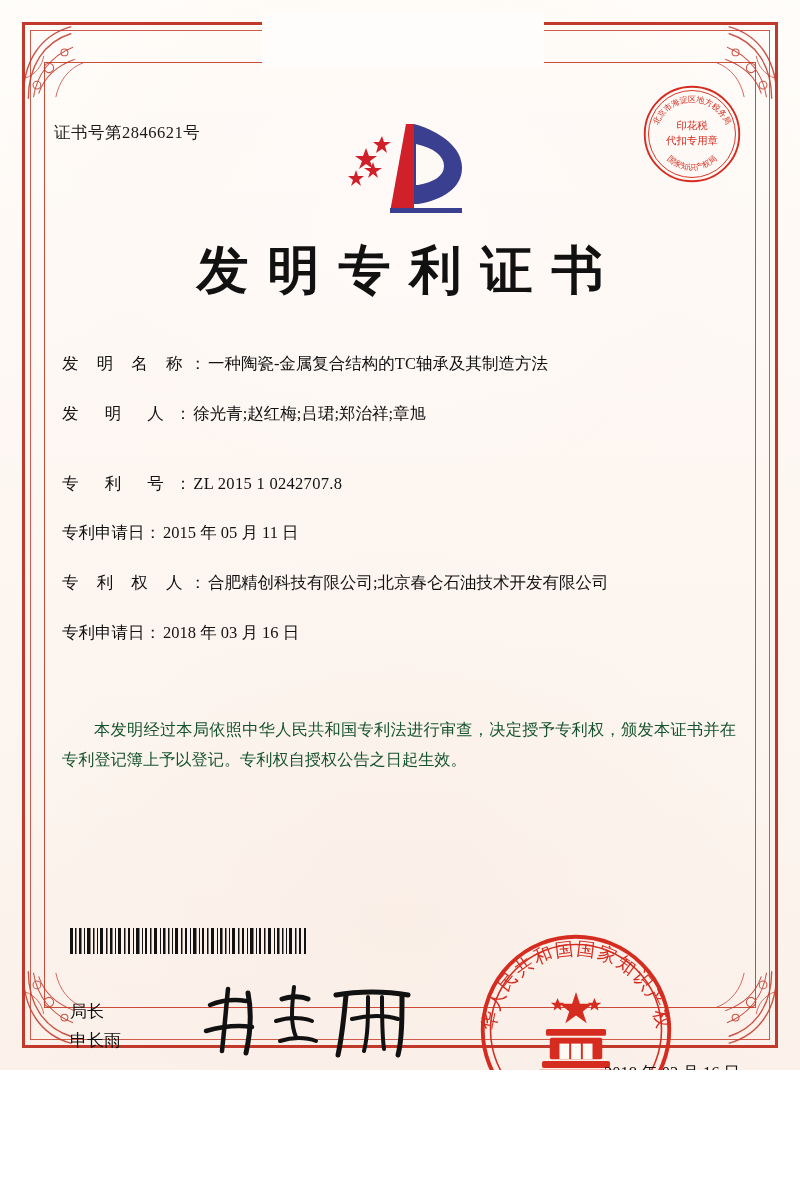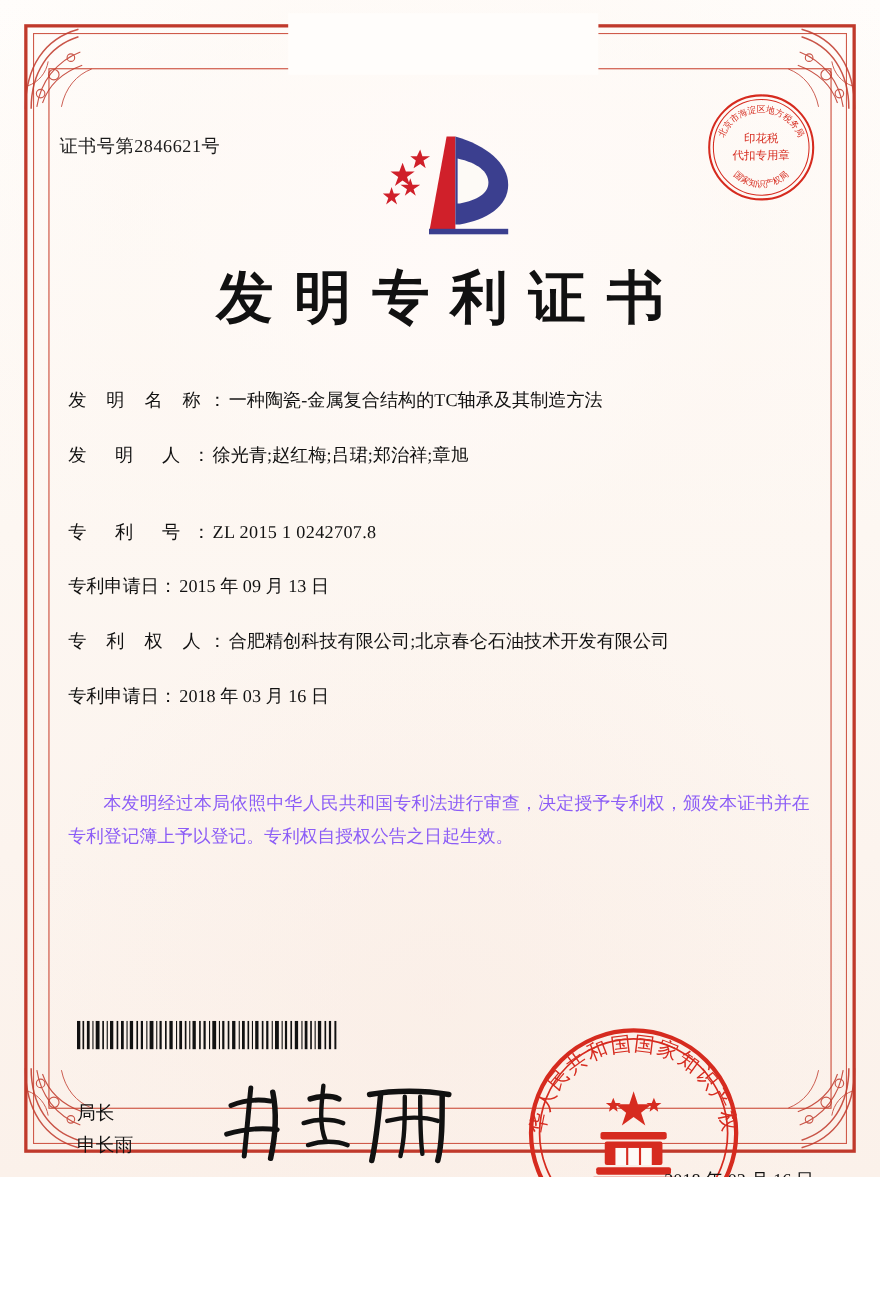--- a/index.html
+++ b/index.html
@@ -152,21 +152,21 @@
     margin-top: 20px;
   }
 
   .body-text {
     position: absolute;
     left: 62px;
     right: 64px;
     top: 716px;
     font-size: 16.2px;
     line-height: 1.85;
-    color: #8b5cf6;
+    color: #14532d;
     text-align: justify;
   }
   .body-text p {
     margin: 0 0 2px 0;
     text-indent: 32px;
   }
 
   .barcode {
     position: absolute;
     left: 70px;
@@ -332,21 +332,21 @@
       <span class="field-value">徐光青;赵红梅;吕珺;郑治祥;章旭</span>
     </div>
     <div class="field-row">
       <span class="field-label sp2">专  利  号</span>
       <span>：</span>
       <span class="field-value mono">ZL 2015 1 0242707.8</span>
     </div>
     <div class="field-row">
       <span class="field-label">专利申请日</span>
       <span>：</span>
-      <span class="field-value">2015 年 09 月 13 日</span>
+      <span class="field-value">2015 年 05 月 11 日</span>
     </div>
     <div class="field-row">
       <span class="field-label sp1">专 利 权 人</span>
       <span>：</span>
       <span class="field-value">合肥精创科技有限公司;北京春仑石油技术开发有限公司</span>
     </div>
     <div class="field-row">
       <span class="field-label">专利申请日</span>
       <span>：</span>
       <span class="field-value">2018 年 03 月 16 日</span>

